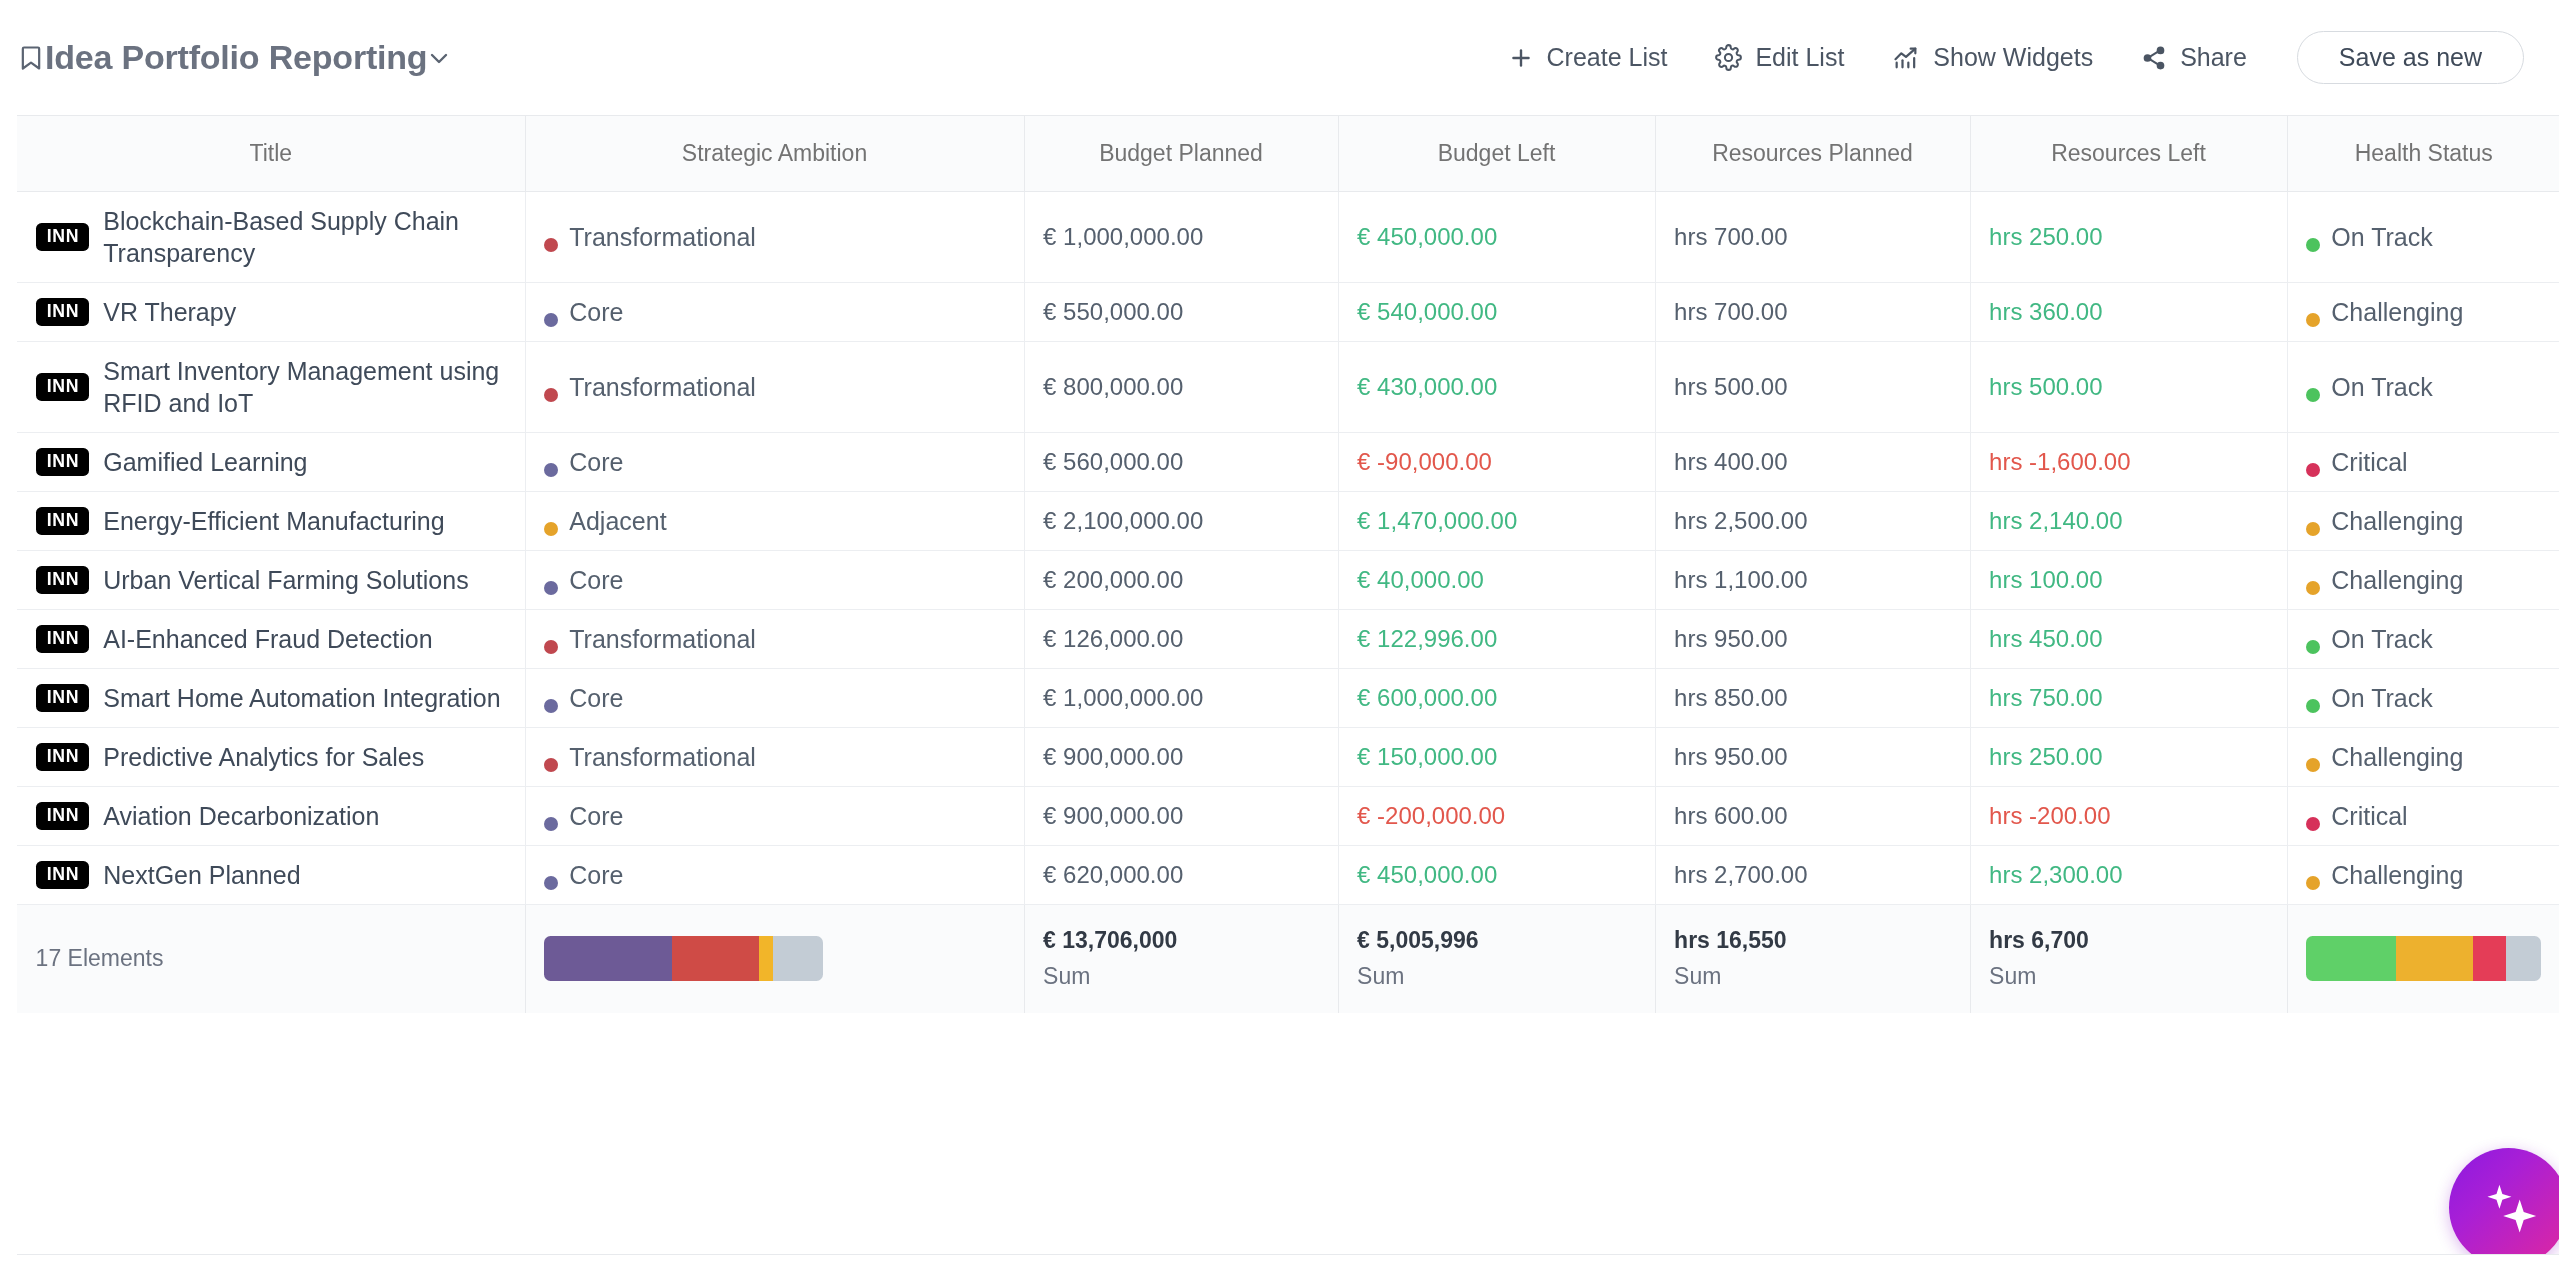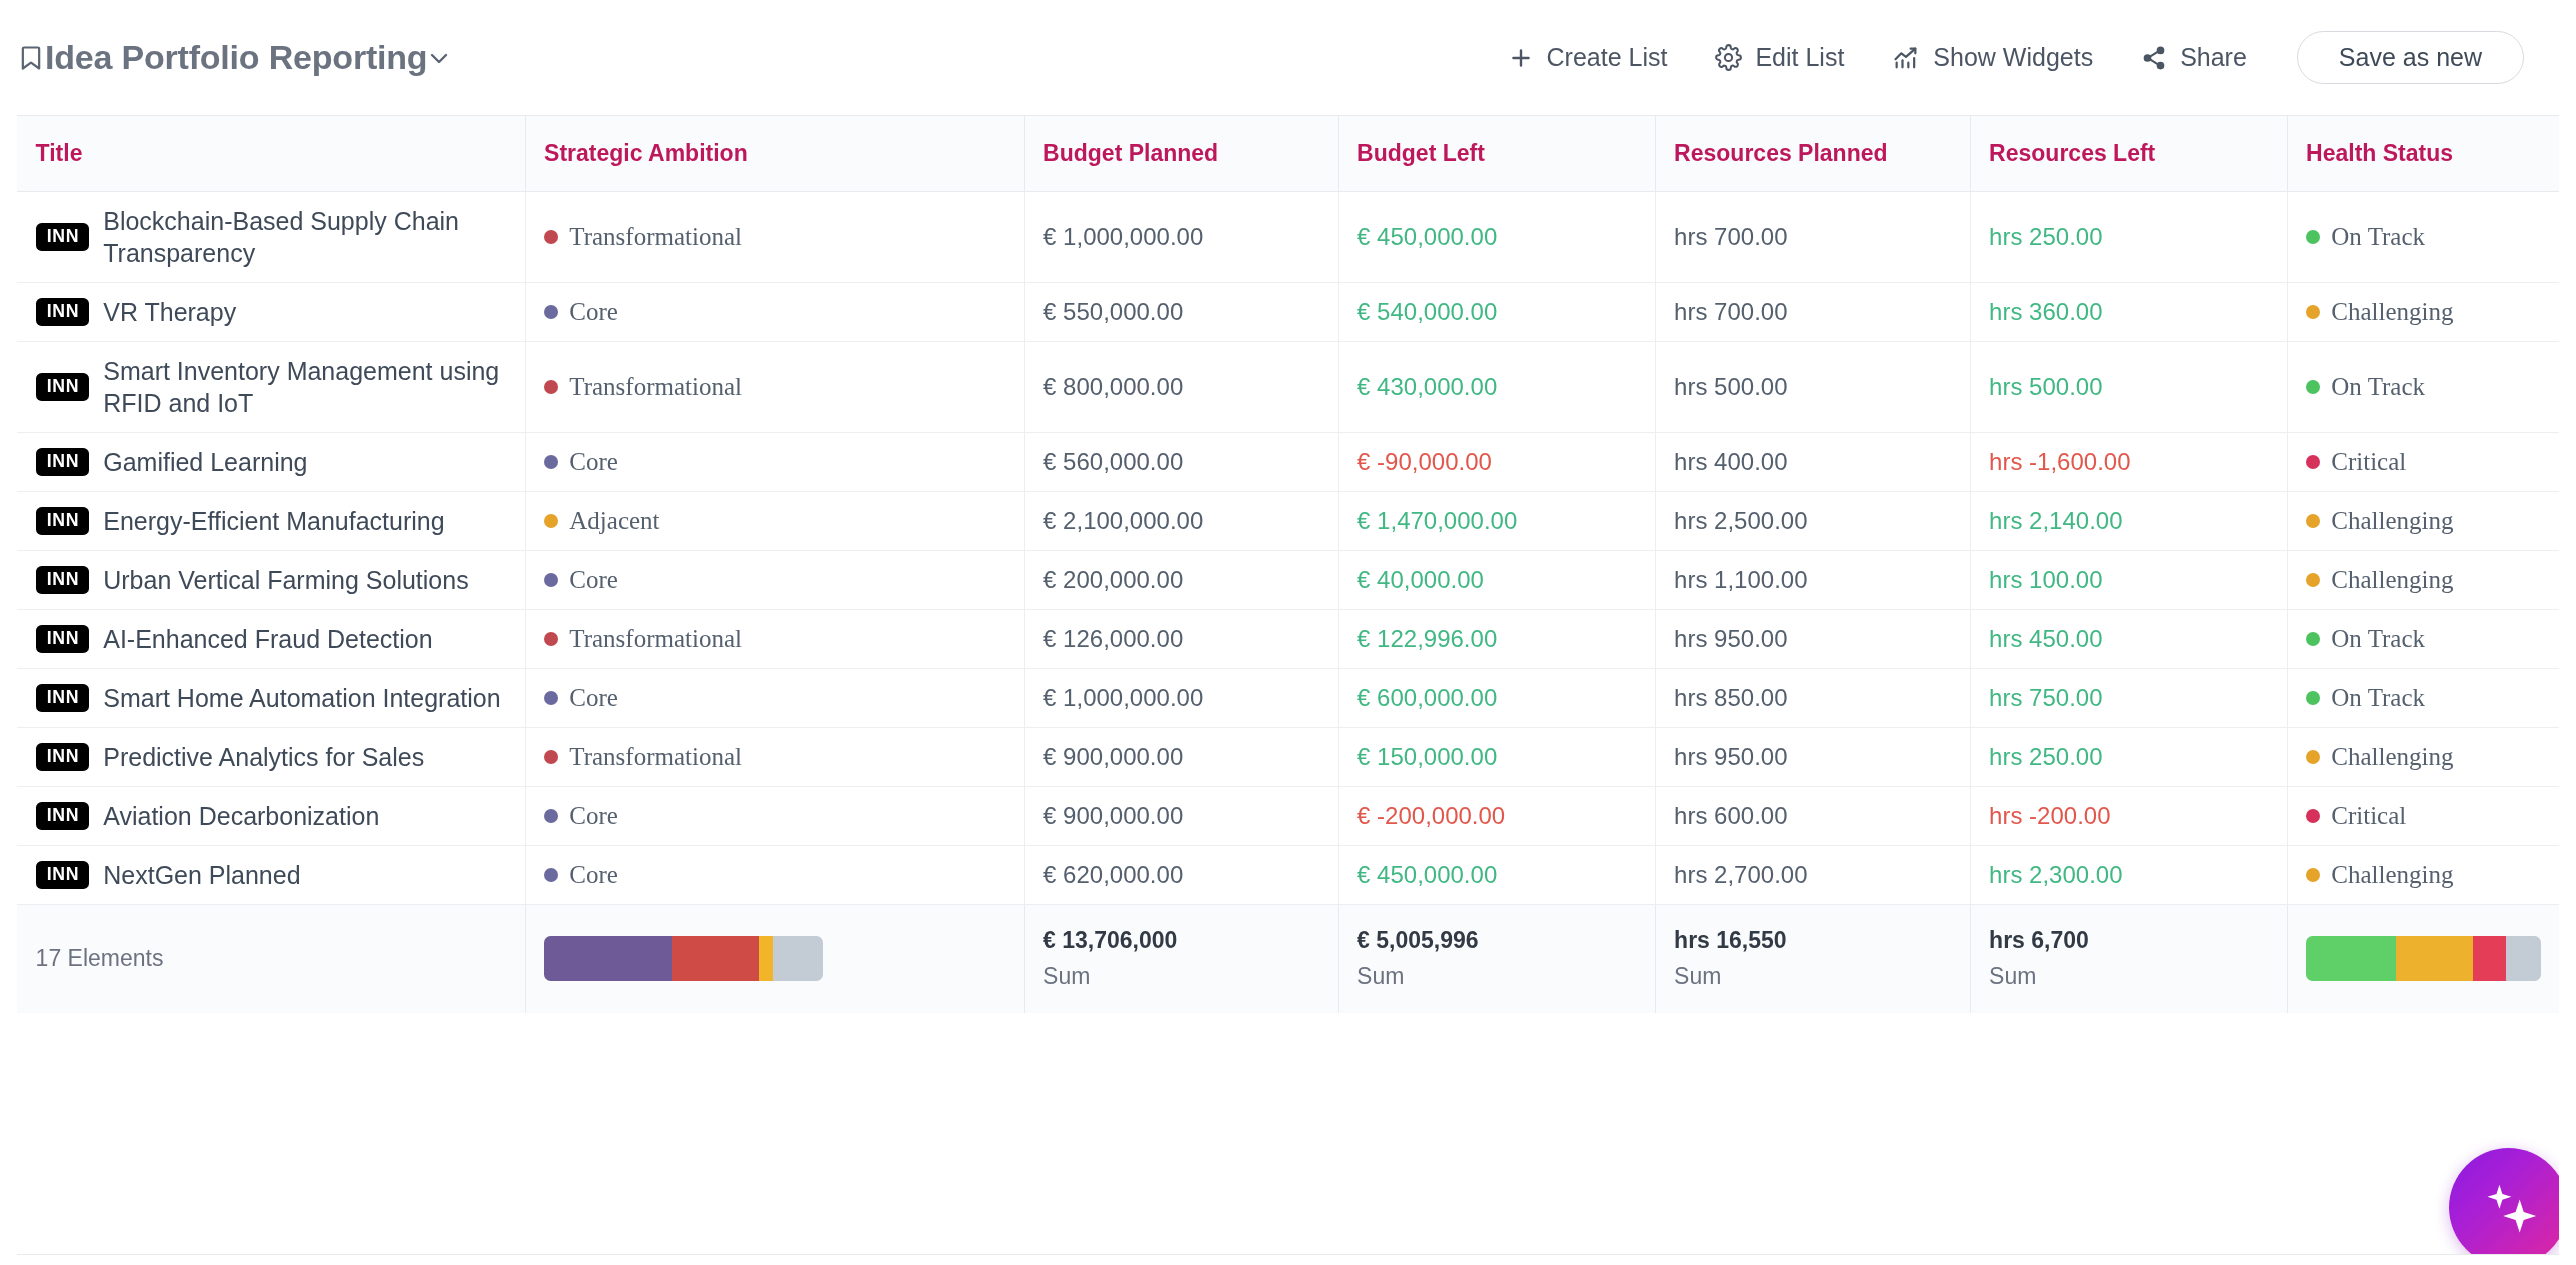--- a/index.html
+++ b/index.html
@@ -85,24 +85,24 @@
   table.grid col.c-title   { width: 508px; }
   table.grid col.c-ambition{ width: 499px; }
   table.grid col.c-bplan   { width: 314px; }
   table.grid col.c-bleft   { width: 317px; }
   table.grid col.c-rplan   { width: 315px; }
   table.grid col.c-rleft   { width: 317px; }
   table.grid col.c-health  { width: 273px; }
 
   thead th {
     background: #fafbfc;
-    text-align: left;
+    text-align: center;
     font-size: 23px;
-    font-weight: 700;
-    color: #be185d;
+    font-weight: 400;
+    color: #737373;
     padding: 24px 18.6px;
     height: 61px;
     border-right: 1.9px solid #e8eaed;
     border-bottom: 1.9px solid #e8eaed;
     vertical-align: middle;
     white-space: nowrap;
   }
   thead th:last-child { border-right: none; }
 
   tbody td {
@@ -128,21 +128,21 @@
     flex: 0 0 auto;
     line-height: 1;
   }
   .title-text {
     color: #3f4a59;
     font-size: 25px;
     line-height: 1.28;
     font-weight: 400;
   }
 
-  .dot-cell { display: flex; align-items: center; gap: 11.2px; font-family: Liberation Serif, serif; }
+  .dot-cell { display: flex; align-items: flex-end; gap: 11.2px; }
   .dot { width: 14px; height: 14px; border-radius: 50%; flex: 0 0 auto; display:block; }
   .dot-label { font-size: 25px; color: #55606e; white-space: nowrap; }
 
   .num { font-size: 24px; white-space: nowrap; }
   .num.neutral { color: #55606e; }
   .num.pos { color: #41b883; }
   .num.neg { color: #e2574c; }
 
   
   tfoot td {

